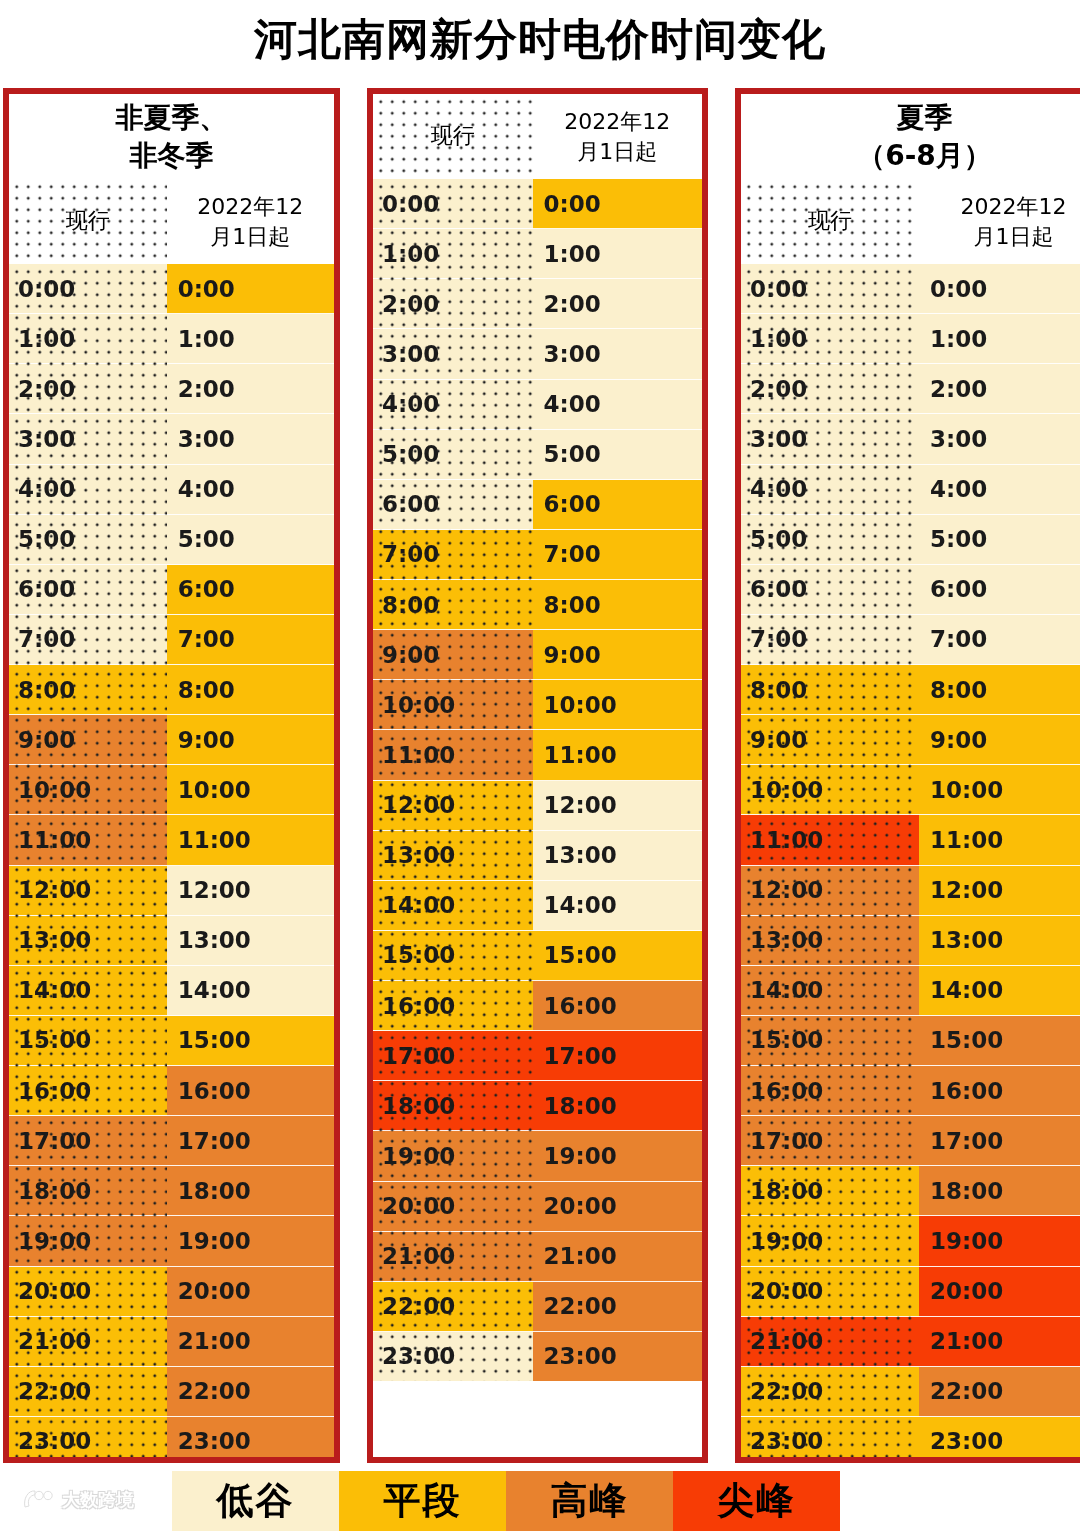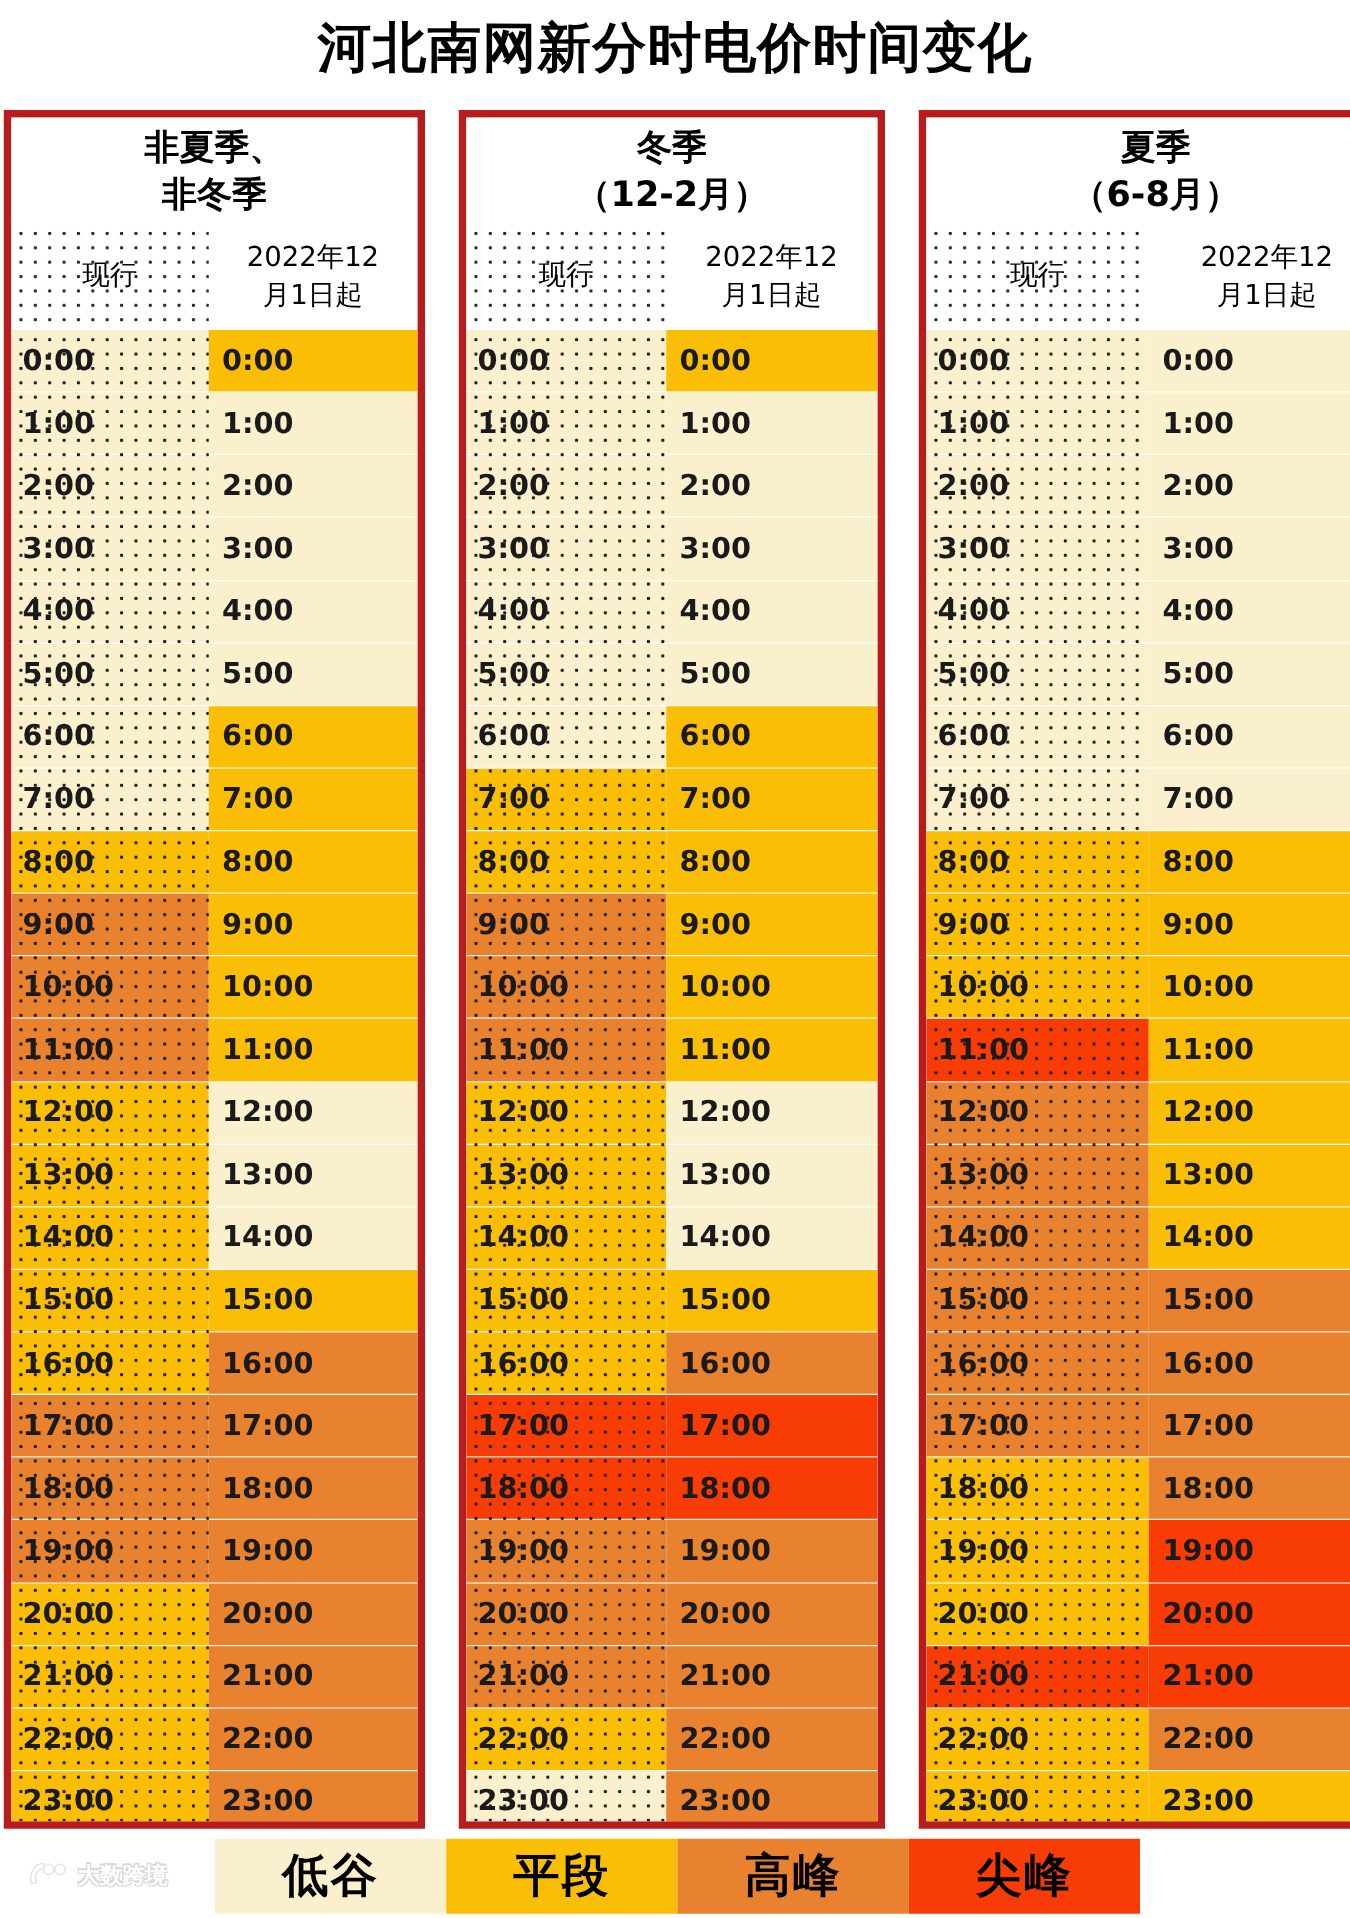--- a/index.html
+++ b/index.html
@@ -143,21 +143,21 @@
   
   .lv-valley { background: #FBF0CD; }
   .lv-flat   { background: #FBBE06; }
   .lv-peak   { background: #E8822E; }
   .lv-sharp  { background: #F73C05; }
 
   
   .legend {
     position: absolute;
     left: 172px; top: 1471px;
-    width: 740px; height: 60px;
+    width: 668px; height: 60px;
     display: flex;
     z-index: 6;
   }
   .legend .seg {
     flex: 1 1 0;
     display: flex;
     align-items: center;
     justify-content: center;
     font-size: 37px;
     font-weight: 700;
@@ -266,24 +266,20 @@
             <div class="cell lv-peak">19:00</div>
             <div class="cell lv-peak">20:00</div>
             <div class="cell lv-peak">21:00</div>
             <div class="cell lv-peak">22:00</div>
             <div class="cell lv-peak">23:00</div>
           </div>
       </div>
     </div>
 
     <div class="panel p1">
-      <div class="panel-head">
-        <span class="l1">冬季</span>
-        <span class="l2">（12-2月）</span>
-      </div>
       <div class="subhead">
         <div class="cell cur">
           <span>现行</span>
         </div>
         <div class="cell newc">
           <span>
             <span>2022年12</span><br>
             <span>月1日起</span>
           </span>
         </div>

